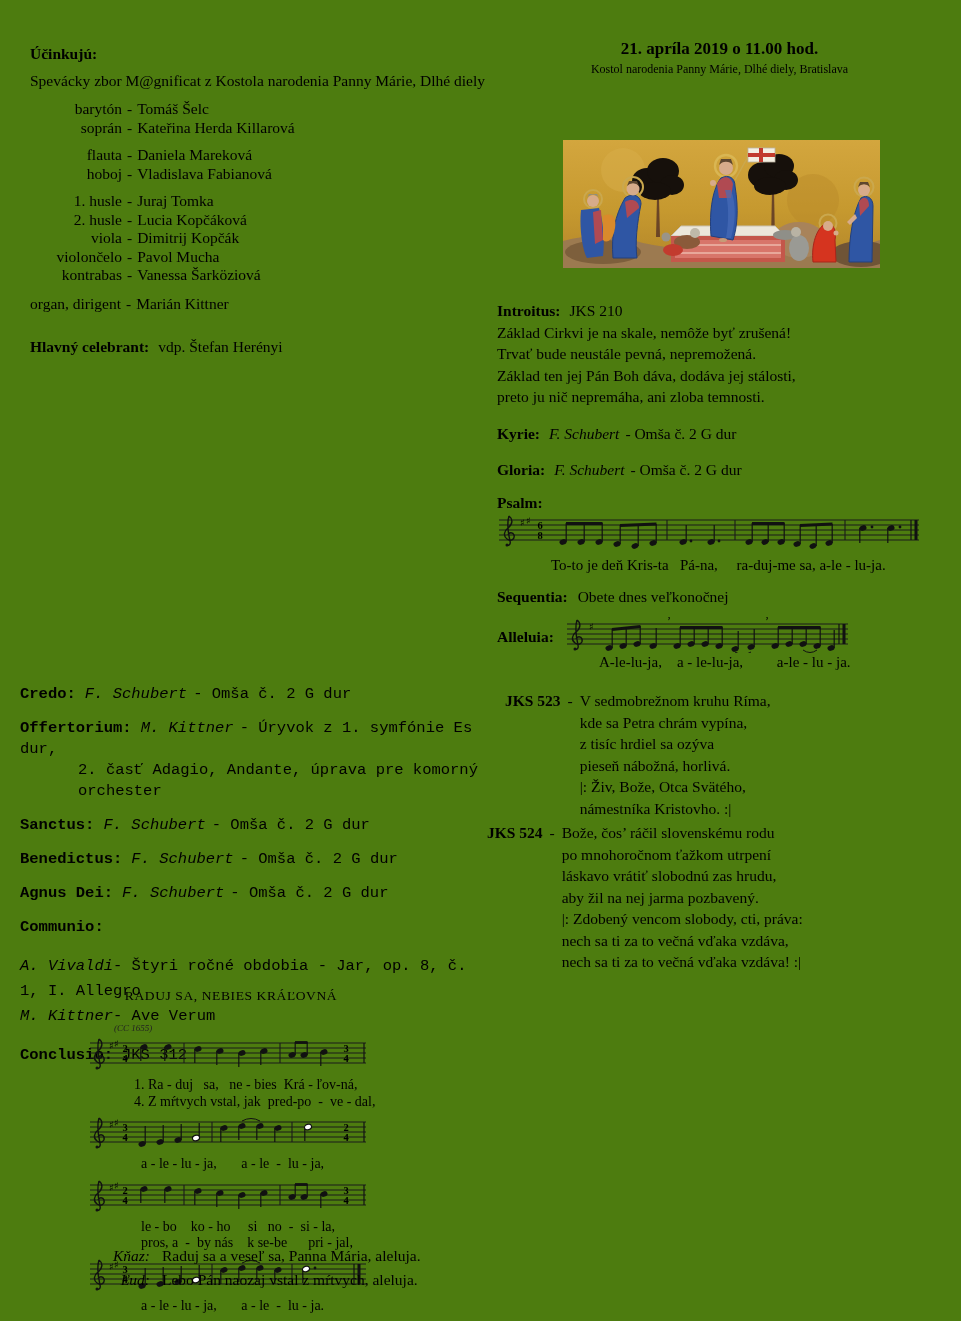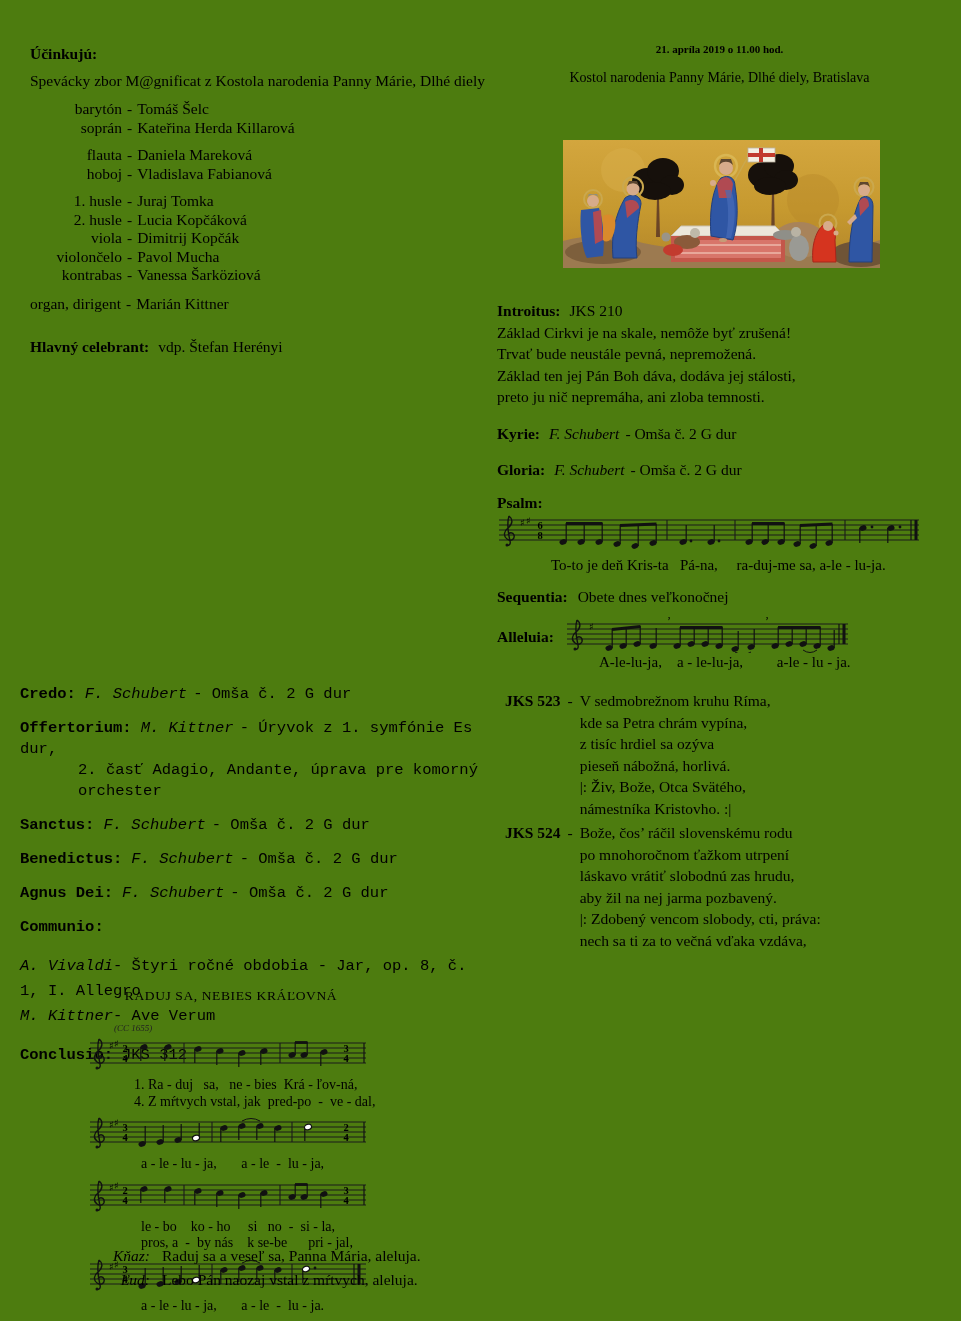--- a/index.html
+++ b/index.html
@@ -3,22 +3,22 @@
 <meta charset="utf-8">
 <style>
   html,body{margin:0;padding:0;background:#ffffff;}
   .page{position:relative;width:961px;height:1321px;background:#4d7c0f;overflow:hidden;
         font-family:"Liberation Serif","DejaVu Serif",serif;color:#000;font-size:15.5px;line-height:20px;}
   .abs{position:absolute;}
   .bold{font-weight:bold;}
   .it{font-style:italic;}
   .center{text-align:center;}
   .title{font-size:17px;font-weight:bold;letter-spacing:.3px;}
-  .date{font-size:11px;font-weight:bold;margin-top:9px;}
-  .venue{font-size:14px;margin-top:9px;}
+  .date{font-size:17px;font-weight:bold;margin-top:9px;}
+  .venue{font-size:12px;}
   .rrow{line-height:18.5px;}
   .role{display:inline-block;width:92px;text-align:right;}
   .dsep{margin:0 5px;}
   .rgroup{margin-top:9px;}
   .introline{line-height:21.5px;}
   .massrow{margin-top:13px;line-height:21px;}
   .massrow .lbl{font-weight:bold;}
   .massrow .cmp{font-style:italic;margin-left:9px;}
   .massrow .wrk{margin-left:6px;}
   .jks{display:flex;line-height:21.5px;}
@@ -305,30 +305,31 @@
     <span class="jks-dash">-</span>
     <div>
       <div>V sedmobrežnom kruhu Ríma,</div>
       <div>kde sa Petra chrám vypína,</div>
       <div>z tisíc hrdiel sa ozýva</div>
       <div>pieseň nábožná, horlivá.</div>
       <div>|: Živ, Bože, Otca Svätého,</div>
       <div>námestníka Kristovho. :|</div>
     </div>
   </div>
-  <div class="abs jks" style="left:505px;top:822px;width:440px;">
+  <div class="abs jks" style="left:487px;top:822px;width:440px;">
     <span class="jks-ref">JKS 524</span>
     <span class="jks-dash">-</span>
     <div>
       <div>Bože, čos’ ráčil slovenskému rodu</div>
       <div>po mnohoročnom ťažkom utrpení</div>
       <div>láskavo vrátiť slobodnú zas hrudu,</div>
       <div>aby žil na nej jarma pozbavený.</div>
       <div>|: Zdobený vencom slobody, cti, práva:</div>
       <div>nech sa ti za to večná vďaka vzdáva,</div>
+      <div>nech sa ti za to večná vďaka vzdáva! :|</div>
     </div>
   </div>
 
   <div class="abs" style="left:30px;top:986px;width:402px;">
     <div class="hymn-title">RADUJ SA, NEBIES KRÁĽOVNÁ</div>
     <div style="margin-left:58px;width:282px;margin-top:12px;">
       <div class="ccref">(CC 1655)</div>
       <div class="staffblock">
           <svg width="280" height="32" viewBox="0 0 280 32">
             <line x1="2" y1="5" x2="278" y2="5" stroke="#1a1a1a" stroke-width="1"></line>

